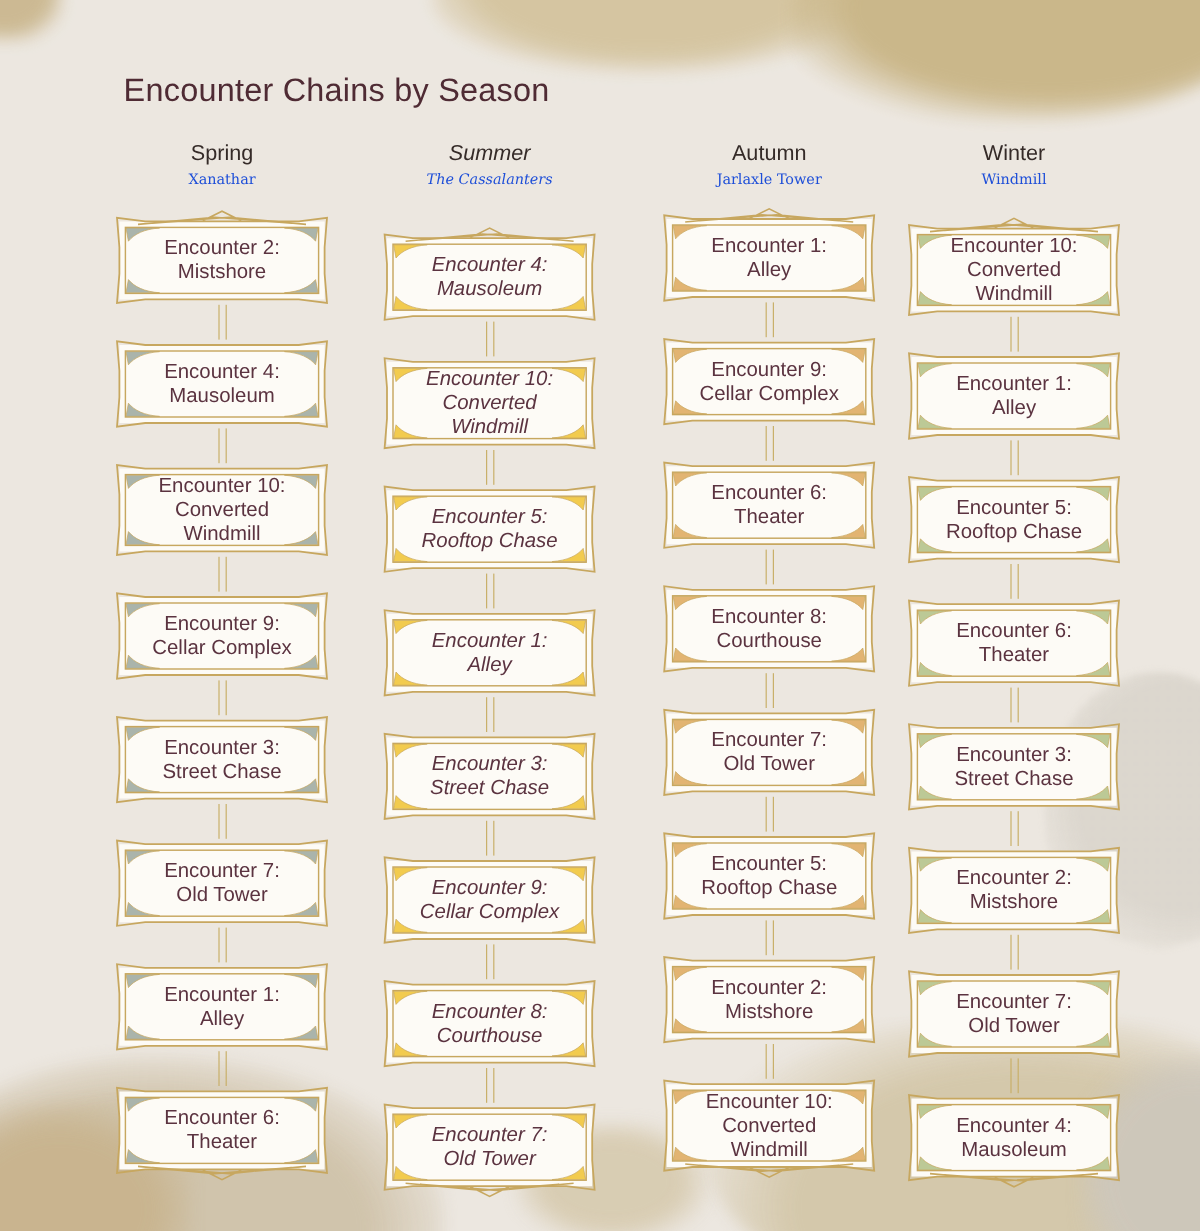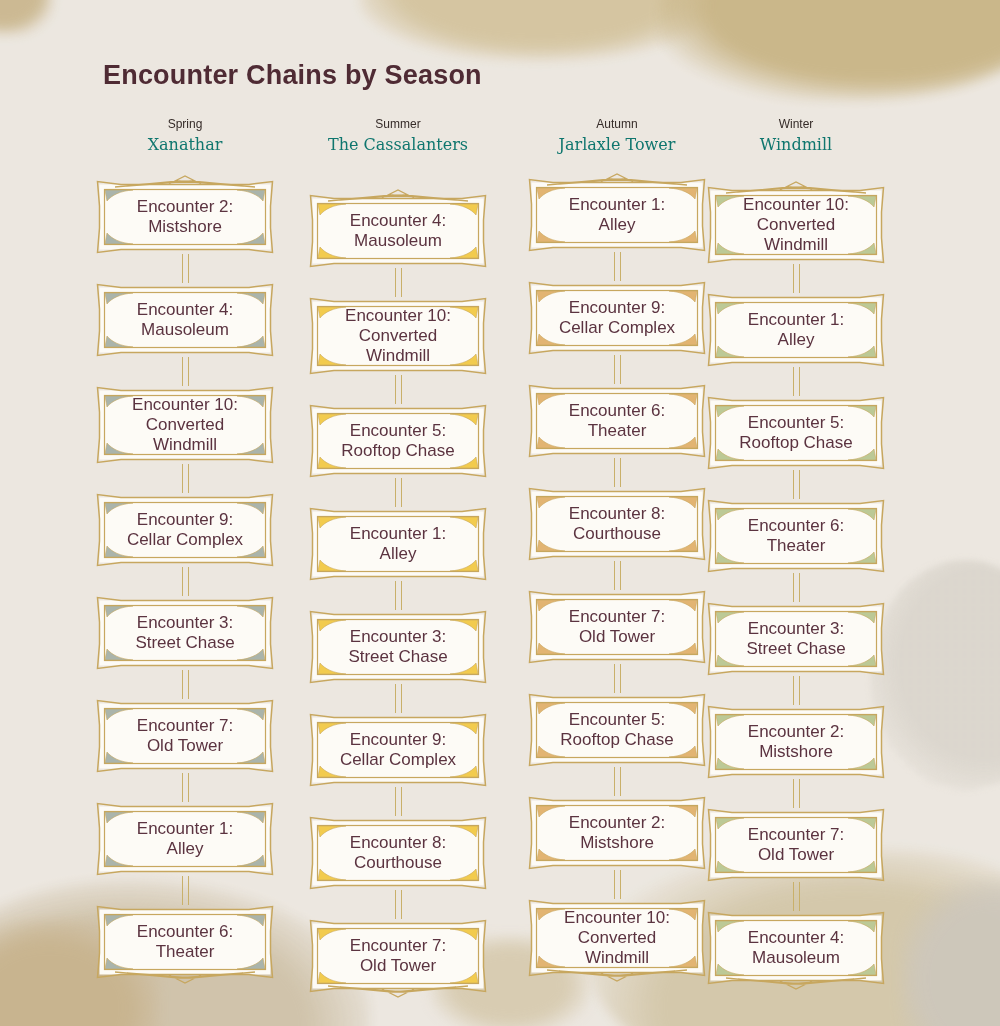--- a/index.html
+++ b/index.html
@@ -30,28 +30,28 @@
       radial-gradient(ellipse at 60% 45%, #dbd6cd 0 55%, rgba(219,214,205,0) 80%);
     background-size:9px 9px,100% 100%;opacity:.85;border-radius:50%;}
   #wash-bottom-right{left:590px;top:850px;width:480px;height:240px;
     background:radial-gradient(ellipse at 55% 65%, #d2c5a6 0 52%, rgba(210,197,166,0) 80%);
     border-radius:50% 40% 45% 55%;opacity:.9;}
   #wash-bottom-right-gray{left:900px;top:880px;width:170px;height:180px;
     background:radial-gradient(ellipse at 55% 55%, #cdc7bc 0 55%, rgba(205,199,188,0) 80%);opacity:.9;}
 
   #title{
     position:absolute;left:103px;top:60px;
-    font-size:27px;font-weight:700;letter-spacing:.2px;
+    font-size:27px;font-weight:400;letter-spacing:.2px;
     color:var(--title_color,#4f2b34);
   }
   .colhead{position:absolute;top:117px;width:180px;text-align:center;}
-  .season{font-size:12px;font-weight:500;color:var(--heading_color,#352b28);}
-  .villain{font-family:"DejaVu Serif","Liberation Serif",serif;font-size:16px;margin-top:4px;color:#0f766e;}
+  .season{font-size:18px;font-weight:500;color:var(--heading_color,#352b28);}
+  .villain{font-family:"DejaVu Serif","Liberation Serif",serif;font-size:12px;margin-top:4px;color:#1d4ed8;}
   .chain{position:absolute;width:180px;display:flex;flex-direction:column;align-items:center;}
-  .c0{left:95px;}  .c1{left:308px;}  .c2{left:527px;}  .c3{left:706px;}
+  .c0{left:95px;}  .c1{left:318px;font-style:italic;}  .c2{left:551px;}  .c3{left:755px;}
   .chain.c0{top:180px;} .chain.c1{top:194px;} .chain.c2{top:178px;} .chain.c3{top:186px;}
   .connector{
     width:7px;height:29px;box-sizing:border-box;
     border-left:1.6px solid var(--connector_gold,#c9b06a);
     border-right:1.6px solid var(--connector_gold,#c9b06a);
   }
   .enc-box{
     position:relative;width:180px;min-height:74px;box-sizing:border-box;
     display:flex;flex-direction:column;justify-content:center;align-items:center;
     padding:9px 18px;text-align:center;

